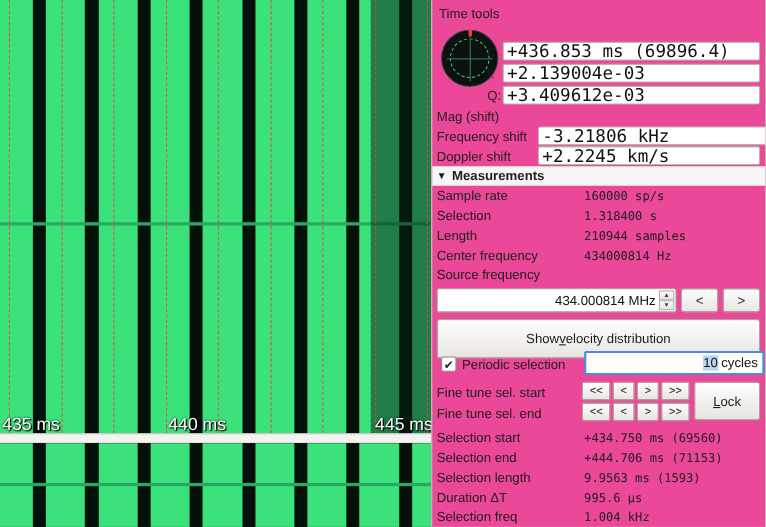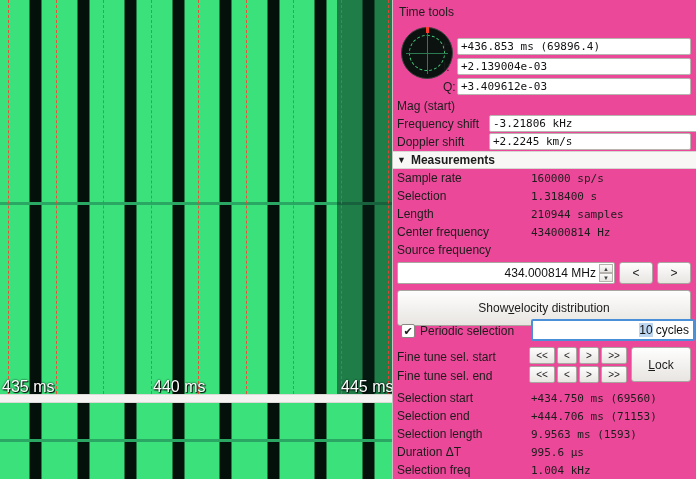--- a/index.html
+++ b/index.html
@@ -26,21 +26,21 @@
     text-shadow:0 0 2px #000, 1px 1px 1px #000; white-space:nowrap;
   }
   .wave-sep { position:absolute; top:394px; left:0; width:392px; height:9px; background:#f4f3f1; border-top:1px solid #dcdad6; border-bottom:1px solid #dcdad6; box-sizing:border-box; }
 
   
   .panel { position:absolute; left:392px; top:0; width:304px; height:479px; background:#ec4899; border-left:1px solid #c6c4c0; box-sizing:border-box; }
   .lbl { position:absolute; font-size:12px; white-space:nowrap; color:#1c1c1c; }
   .mono { font-family:"DejaVu Sans Mono", monospace; font-size:11px; }
   .vbox {
     position:absolute; background:#ffffff; border:1px solid #b8b5b0; border-radius:2px;
-    font-family:"DejaVu Sans Mono", monospace; font-size:11px; line-height:13px;
+    font-family:"DejaVu Sans Mono", monospace; font-size:16px; line-height:13px;
     padding:1px 3px; box-sizing:border-box; color:#111; white-space:nowrap; overflow:hidden;
   }
   .sect-header {
     position:absolute; top:151px; left:0; width:100%; height:18px;
     background:#f8f7f5; border-top:1px solid #d8d6d2; border-bottom:1px solid #d8d6d2;
     box-sizing:border-box; display:flex; align-items:center; gap:5px; padding-left:4px;
     font-weight:bold;
   }
   .sect-header .tri { font-size:9px; }
   .btn {
@@ -109,21 +109,21 @@
       <div class="const-tick"></div>
     </div>
 
     <span class="lbl" style="left:50px; top:40px;">t:</span>
     <div class="vbox" style="left:64px; top:38px; width:234px; height:17px;">+436.853 ms (69896.4)</div>
     <span class="lbl" style="left:50px; top:60px;">I:</span>
     <div class="vbox" style="left:64px; top:58px; width:234px; height:17px;">+2.139004e-03</div>
     <span class="lbl" style="left:50px; top:80px;">Q:</span>
     <div class="vbox" style="left:64px; top:78px; width:234px; height:17px;">+3.409612e-03</div>
 
-    <span class="lbl" style="left:4px; top:99px;">Mag (start)</span>
+    <span class="lbl" style="left:4px; top:99px;">Mag (shift)</span>
     <span class="lbl" style="left:4px; top:117px;">Frequency shift</span>
     <div class="vbox" style="left:96px; top:115px; width:224px; height:17px;">-3.21806 kHz</div>
     <span class="lbl" style="left:4px; top:135px;">Doppler shift</span>
     <div class="vbox" style="left:96px; top:133px; width:202px; height:17px;">+2.2245 km/s</div>
 
     <div class="sect-header">
       <span class="tri">▼</span>
       <span>Measurements</span>
     </div>
 

